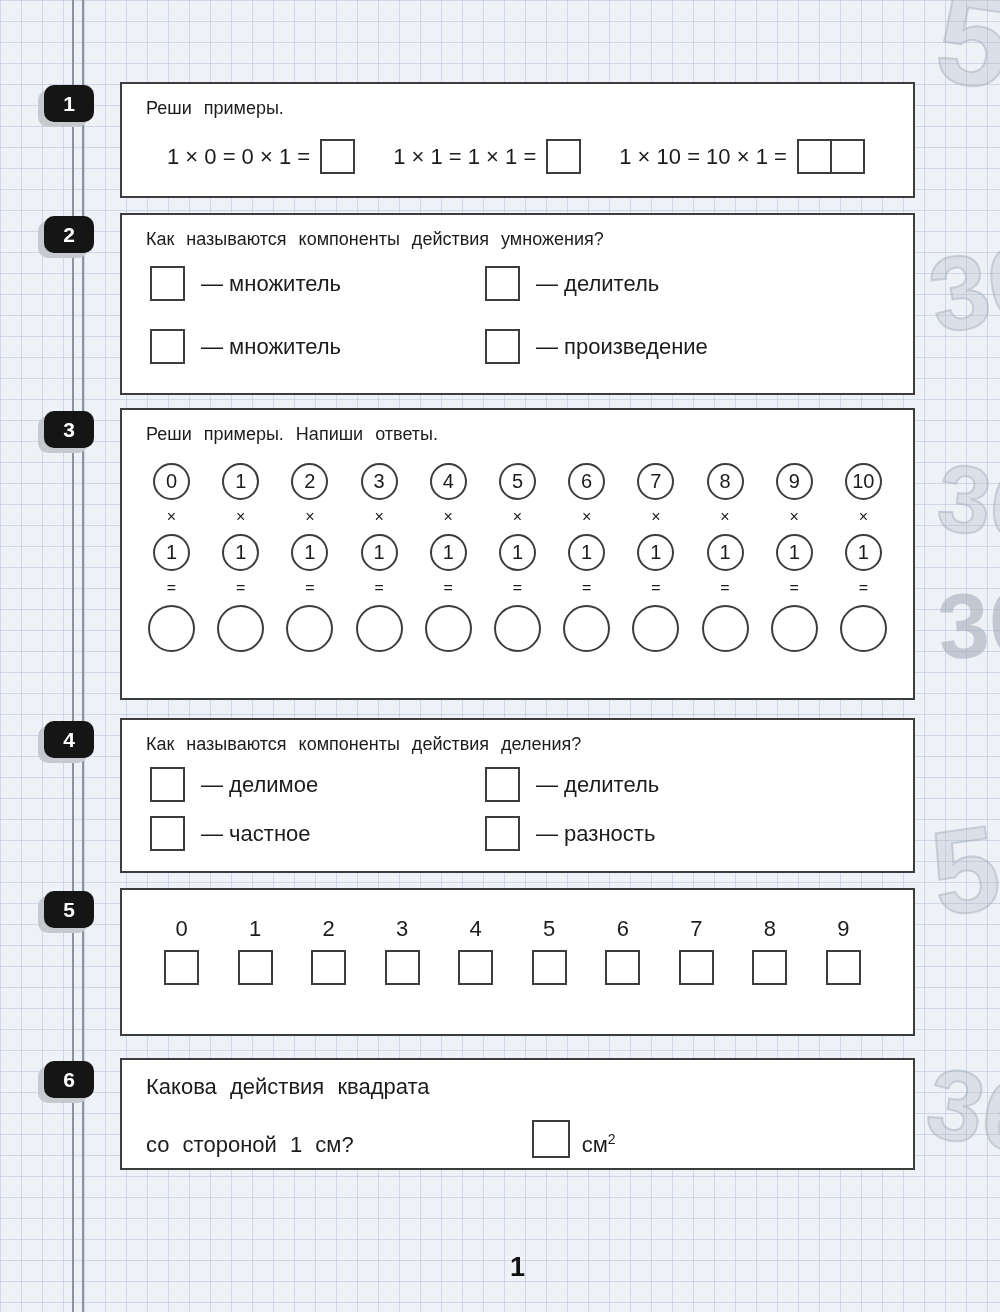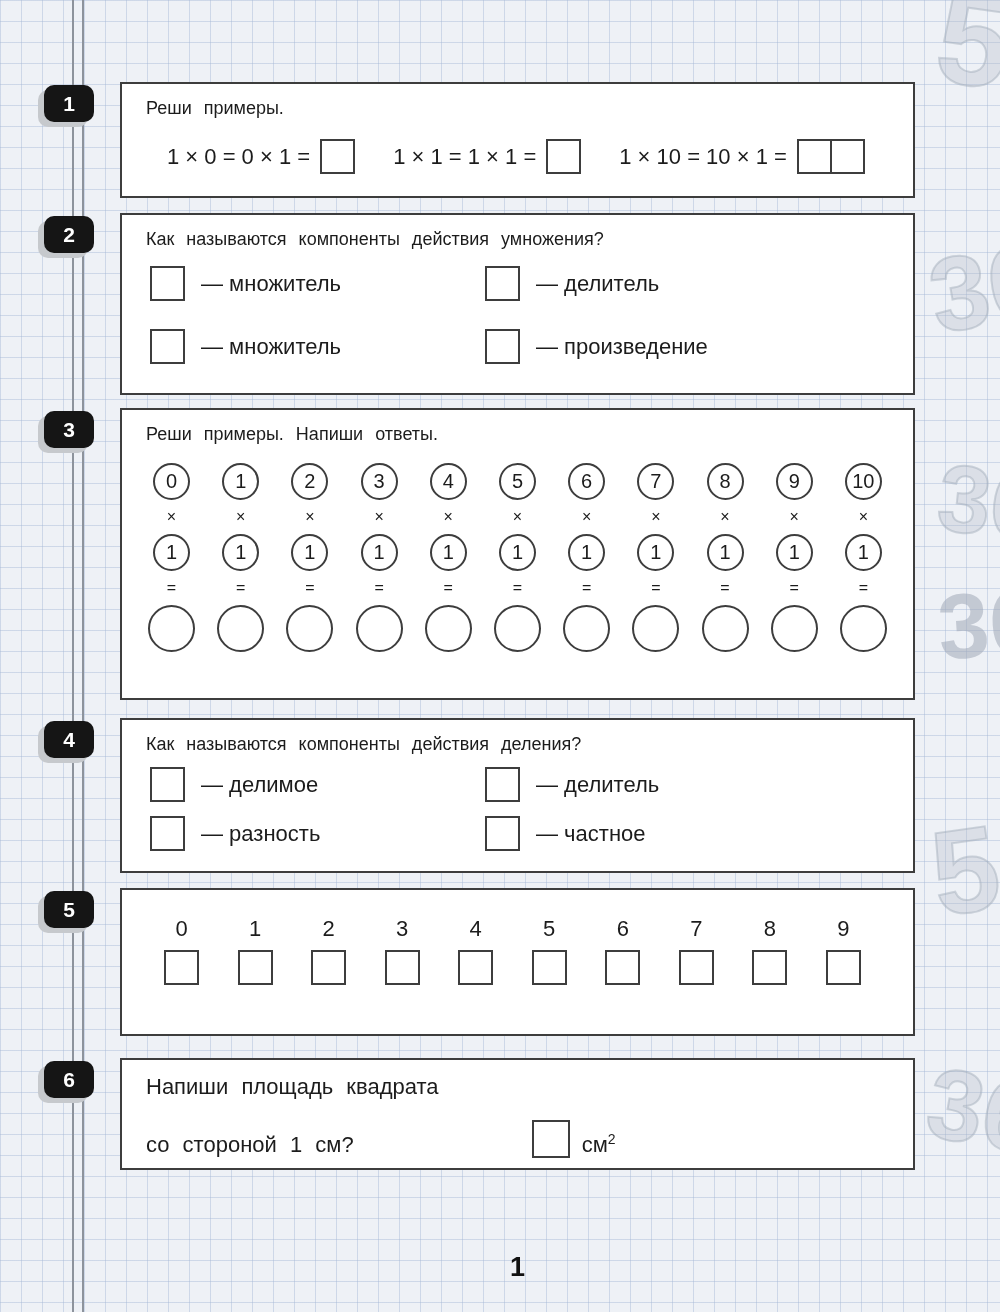--- a/index.html
+++ b/index.html
@@ -262,25 +262,25 @@
         <div class="opt">
           <span class="sq"></span>
           <span>— делимое</span>
         </div>
         <div class="opt">
           <span class="sq"></span>
           <span>— делитель</span>
         </div>
         <div class="opt">
           <span class="sq"></span>
+          <span>— частное</span>
+        </div>
+        <div class="opt">
+          <span class="sq"></span>
           <span>— разность</span>
-        </div>
-        <div class="opt">
-          <span class="sq"></span>
-          <span>— частное</span>
         </div>
       </div>
     </div>
   </div>
 
   <div class="task" style="top:888px;height:148px;">
     <div class="badge">5</div>
     <div class="box">
       <div class="t5row">
         <div class="t5col">
@@ -323,21 +323,21 @@
           <div>9</div>
           <div class="sq"></div>
         </div>
       </div>
     </div>
   </div>
 
   <div class="task" style="top:1058px;height:112px;">
     <div class="badge">6</div>
     <div class="box">
-      <div class="t6line">Напиши площадь квадрата</div>
+      <div class="t6line">Какова действия квадрата</div>
       <div class="t6line t6line2">
         <span>со стороной 1 см?</span>
         <span class="sq t6sq"></span>
         <span class="t6unit"><span>см</span><sup>2</sup></span>
       </div>
     </div>
   </div>
 
   <div class="pagenum">1</div>
 

